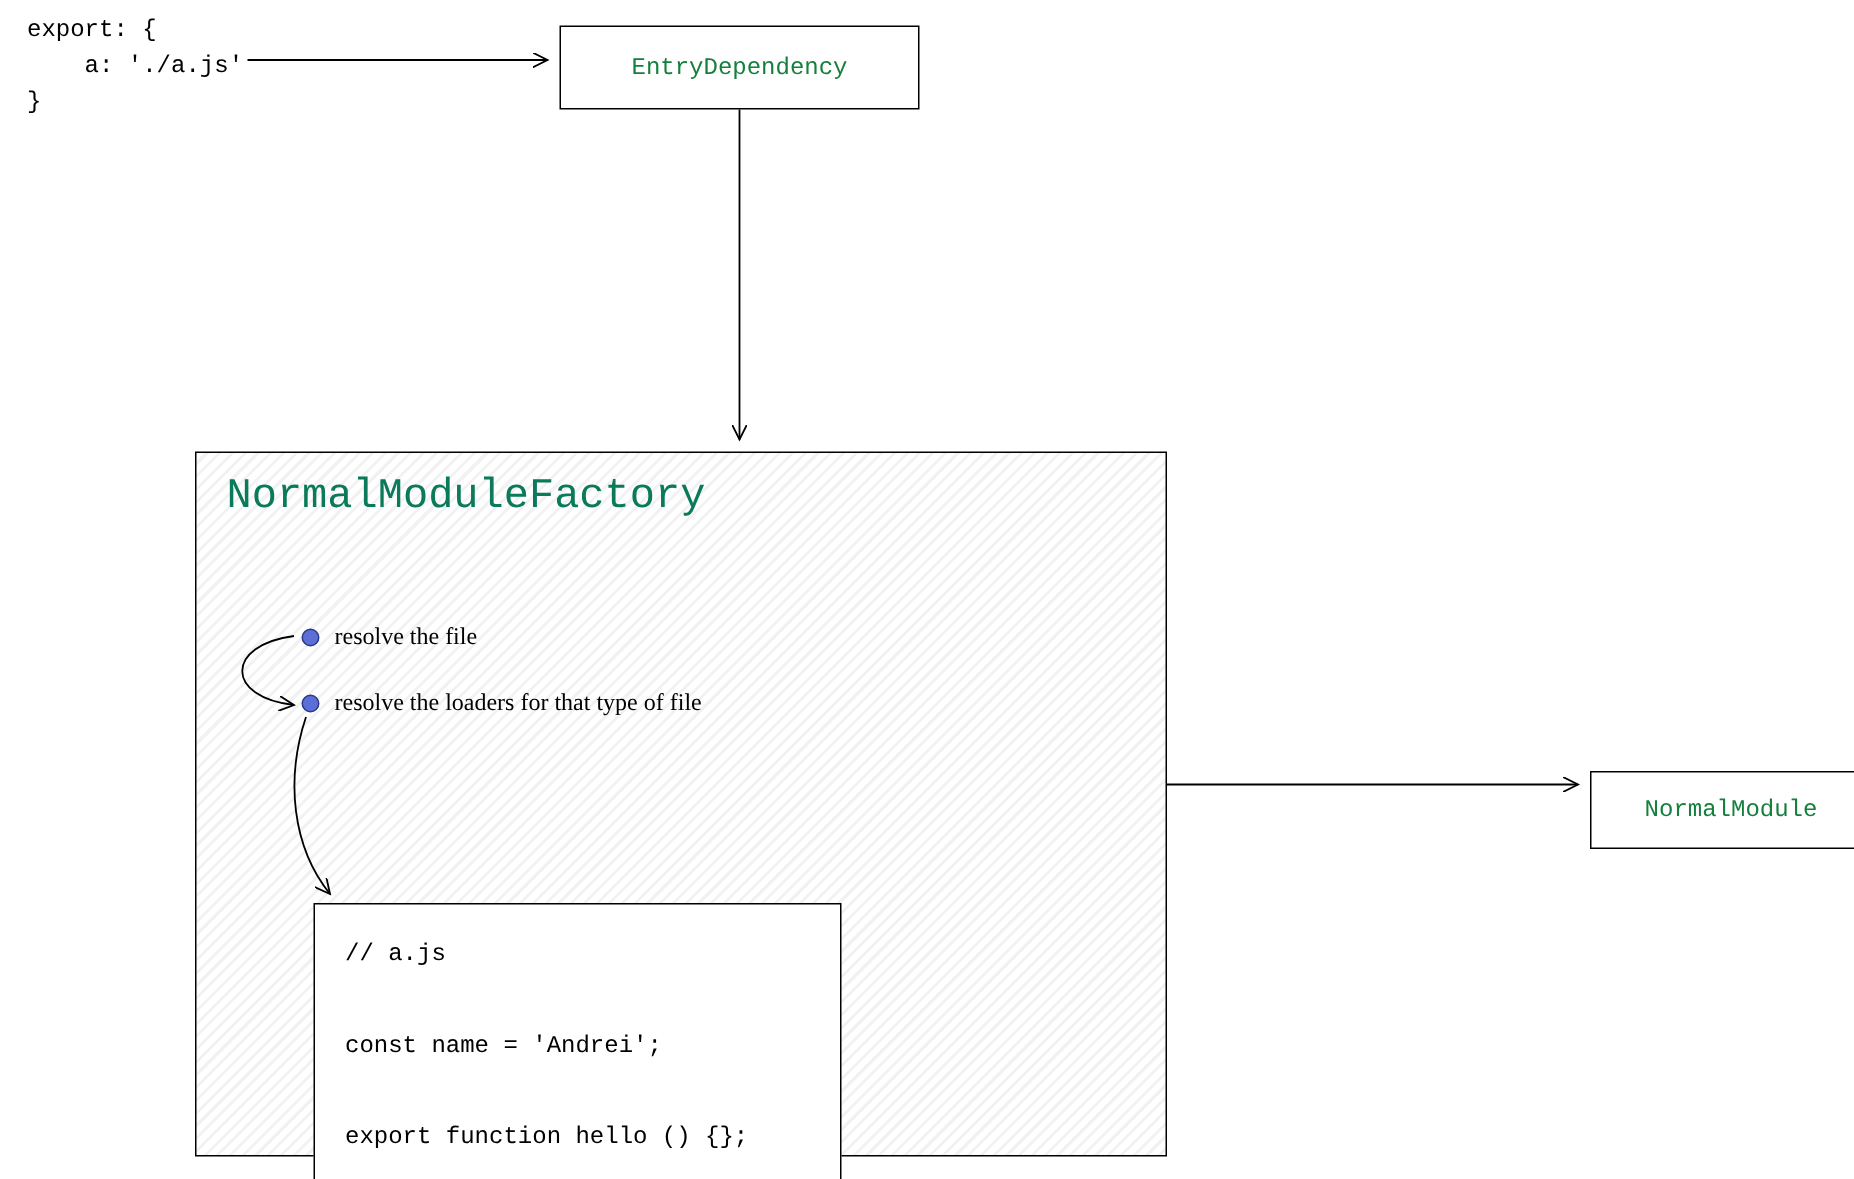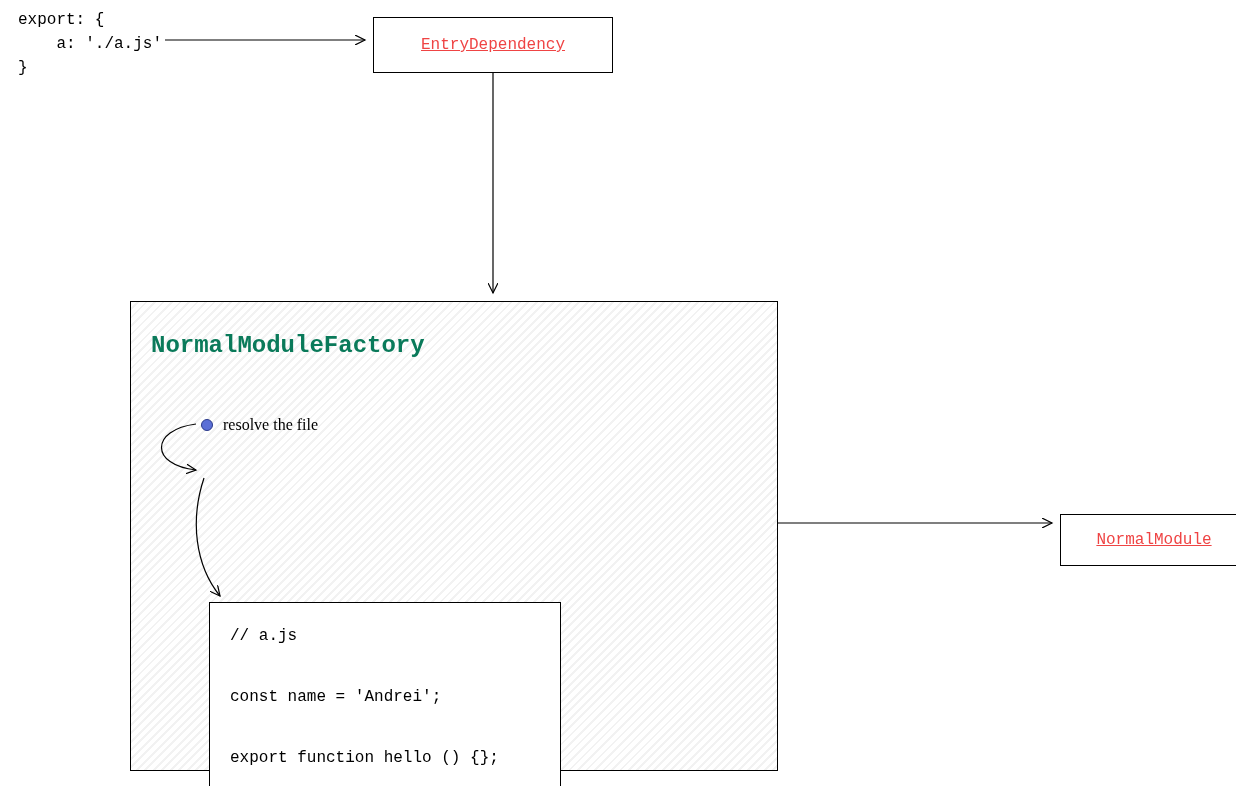--- a/index.html
+++ b/index.html
@@ -20,38 +20,37 @@
   }
   .box {
     position: absolute;
     border: 1px solid #000;
     background: #fff;
     display: flex;
     align-items: center;
     justify-content: center;
     font-size: 16px;
   }
-  .box.green-text { color: #ef4444; font-weight: 500; text-decoration: underline; }
+  .box.green-text { color: #15803d; font-weight: 500; }
   .factory-box {
     position: absolute;
     border: 1px solid #000;
     background: repeating-linear-gradient(
       135deg,
       #ffffff,
       #ffffff 4px,
       #f2f2f2 4px,
       #f2f2f2 6px
     );
   }
   .factory-title {
     position: absolute;
-    font-size: 24px;
+    font-size: 28px;
     color: #0a7a5a;
-    font-weight: 700;
-    margin-top: 16px;
+    font-weight: 400;
   }
   .bullet-line {
     position: absolute;
     display: flex;
     align-items: center;
     gap: 10px;
     font-size: 16px;
     font-family: Liberation Serif, serif;
   }
   .bullet {
@@ -91,20 +90,24 @@
 
 <div class="factory-box" style="left:130px; top:301px; width:648px; height:470px;">
 
   <div class="factory-title" style="left:20px; top:14px;">NormalModuleFactory</div>
 
   <div class="bullet-line" style="left:70px; top:114px;">
     <span class="bullet"></span>
     <span>resolve the file</span>
   </div>
 
+  <div class="bullet-line" style="left:70px; top:158px;">
+    <span class="bullet"></span>
+    <span>resolve the loaders for that type of file</span>
+  </div>
 
   <div class="inner-code-box" style="left:78px; top:300px; width:352px;">// a.js
 
 const name = 'Andrei';
 
 export function hello () {};</div>
 </div>
 
 <div class="box green-text" style="left:1060px; top:514px; width:188px; height:52px;">
   <span>NormalModule</span>

